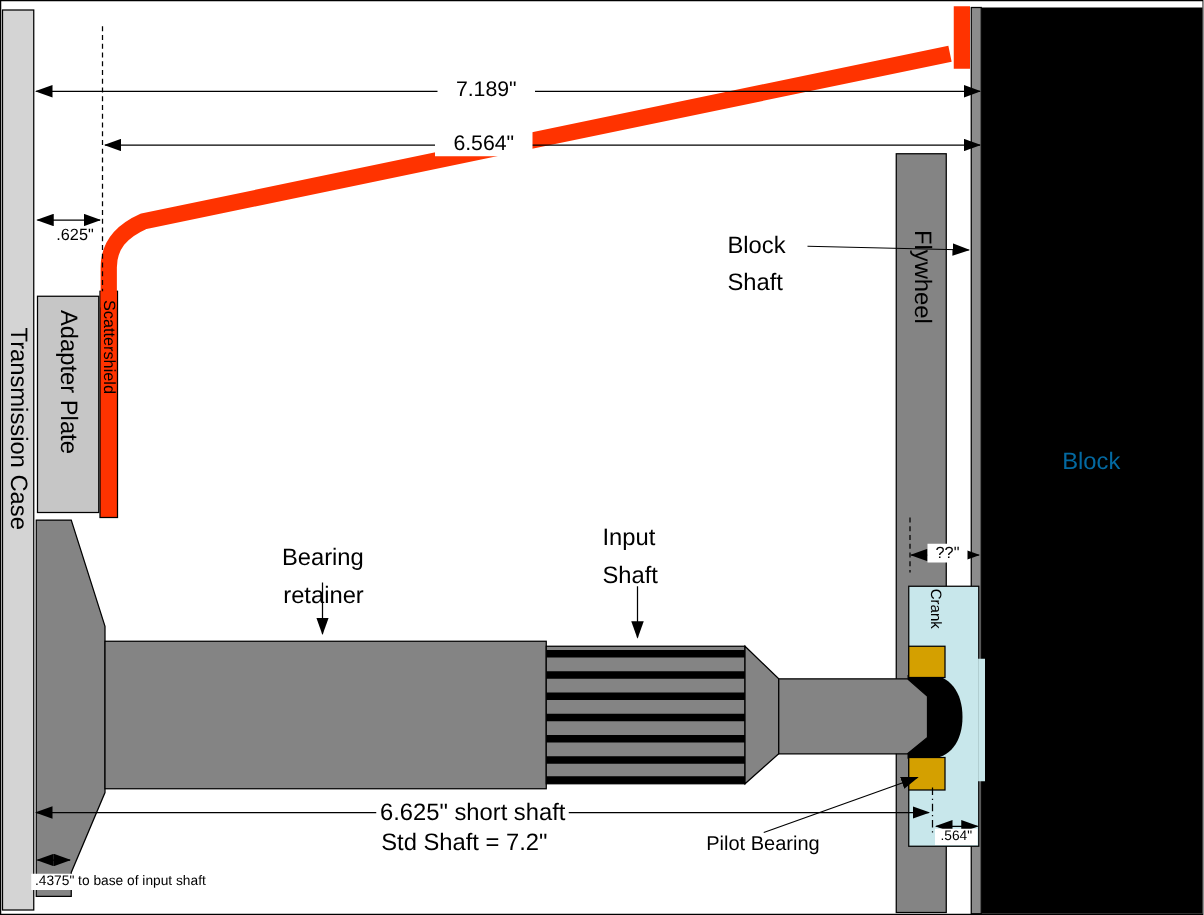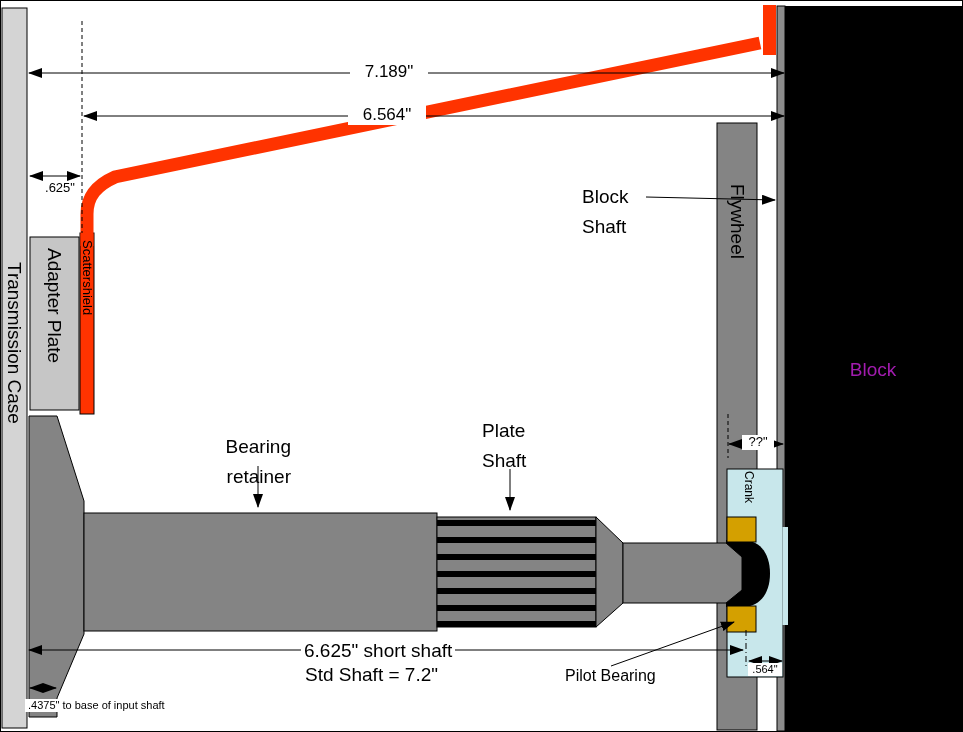--- a/index.html
+++ b/index.html
@@ -85,24 +85,24 @@
 
     <rect x="0.5" y="0.5" width="962" height="731" fill="none" stroke="#000"></rect>
   </svg>
 
   <div class="vtext f19" style="left:2px;top:262px;width:25px;line-height:25px;">Transmission Case</div>
   <div class="vtext f19" style="left:30px;top:248px;width:49px;line-height:49px;">Adapter Plate</div>
   <div class="vtext f13" style="left:80px;top:240px;width:14px;line-height:14px;">Scattershield</div>
   <div class="vtext f19" style="left:717px;top:184px;width:40px;line-height:40px;">Flywheel</div>
   <div class="vtext f12" style="left:732px;top:471px;width:34px;line-height:34px;">Crank</div>
 
-  <div class="lbl f19 center" style="left:785px;top:359px;width:176px;color:#a21caf;">Block</div>
+  <div class="lbl f19 center" style="left:785px;top:359px;width:176px;color:#0369a1;">Block</div>
   <div class="lbl f19 lh30" style="left:582px;top:182px;width:72px;white-space:normal;">Block Shaft</div>
   <div class="lbl f19 lh30" style="left:199px;top:432px;width:92px;white-space:normal;text-align:right;">Bearing retainer</div>
-  <div class="lbl f19 lh30" style="left:482px;top:416px;width:64px;white-space:normal;">Plate Shaft</div>
+  <div class="lbl f19 lh30" style="left:482px;top:416px;width:64px;white-space:normal;">Input Shaft</div>
   <div class="lbl f16" style="left:565px;top:667px;">Pilot Bearing</div>
 
   <div class="lbl f17 center whitebg" style="left:350px;top:62px;width:72px;">7.189"</div>
   <div class="lbl f17 center whitebg" style="left:348px;top:105px;width:72px;">6.564"</div>
   <div class="lbl f13 center" style="left:38px;top:181px;width:44px;">.625"</div>
   <div class="lbl f13 center whitebg" style="left:742px;top:435px;width:26px;">??"</div>
   <div class="lbl f19 whitebg" style="left:301px;top:640px;">6.625" short shaft</div>
   <div class="lbl f19" style="left:305px;top:664px;">Std Shaft = 7.2"</div>
   <div class="lbl f11 center whitebg" style="left:748px;top:663px;width:28px;">.564"</div>
   <div class="lbl f11 whitebg" style="left:25px;top:699px;">.4375" to base of input shaft</div>

